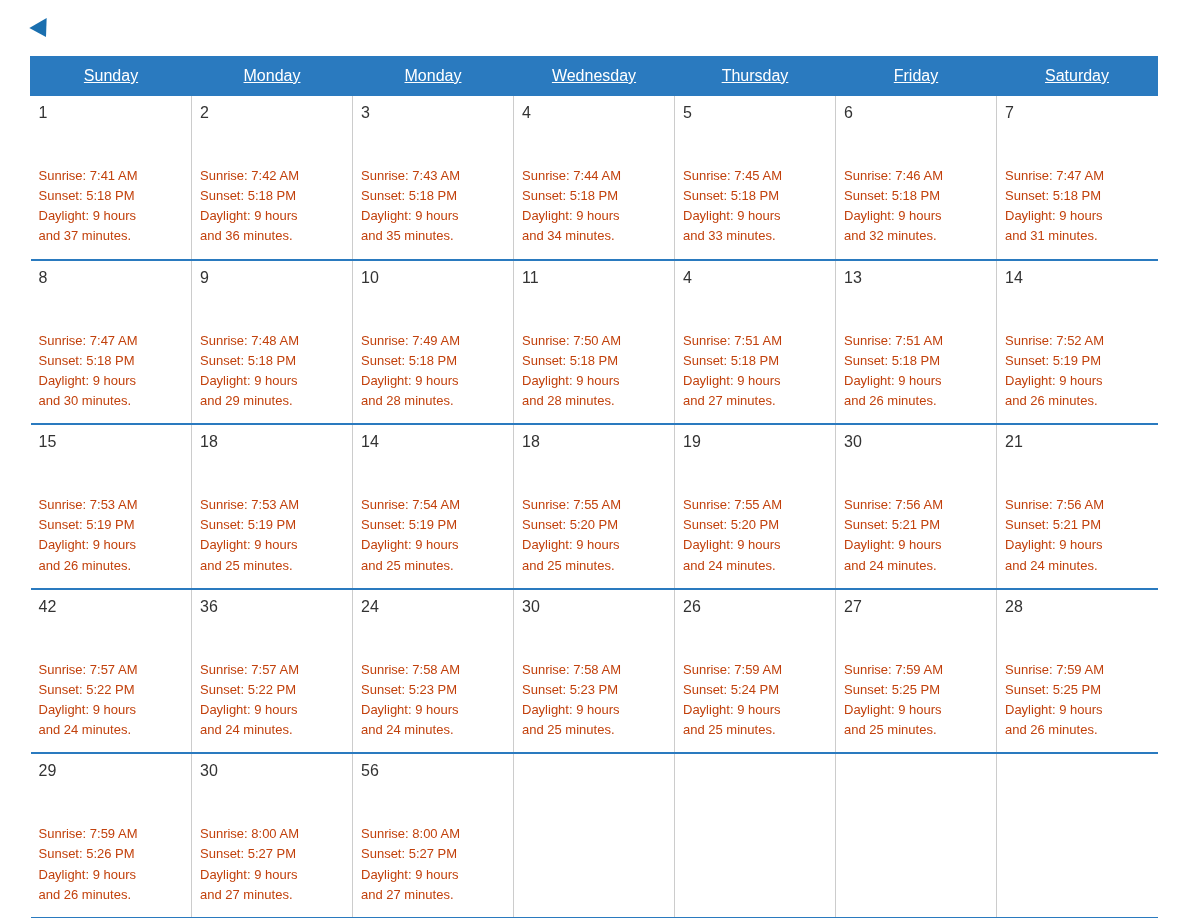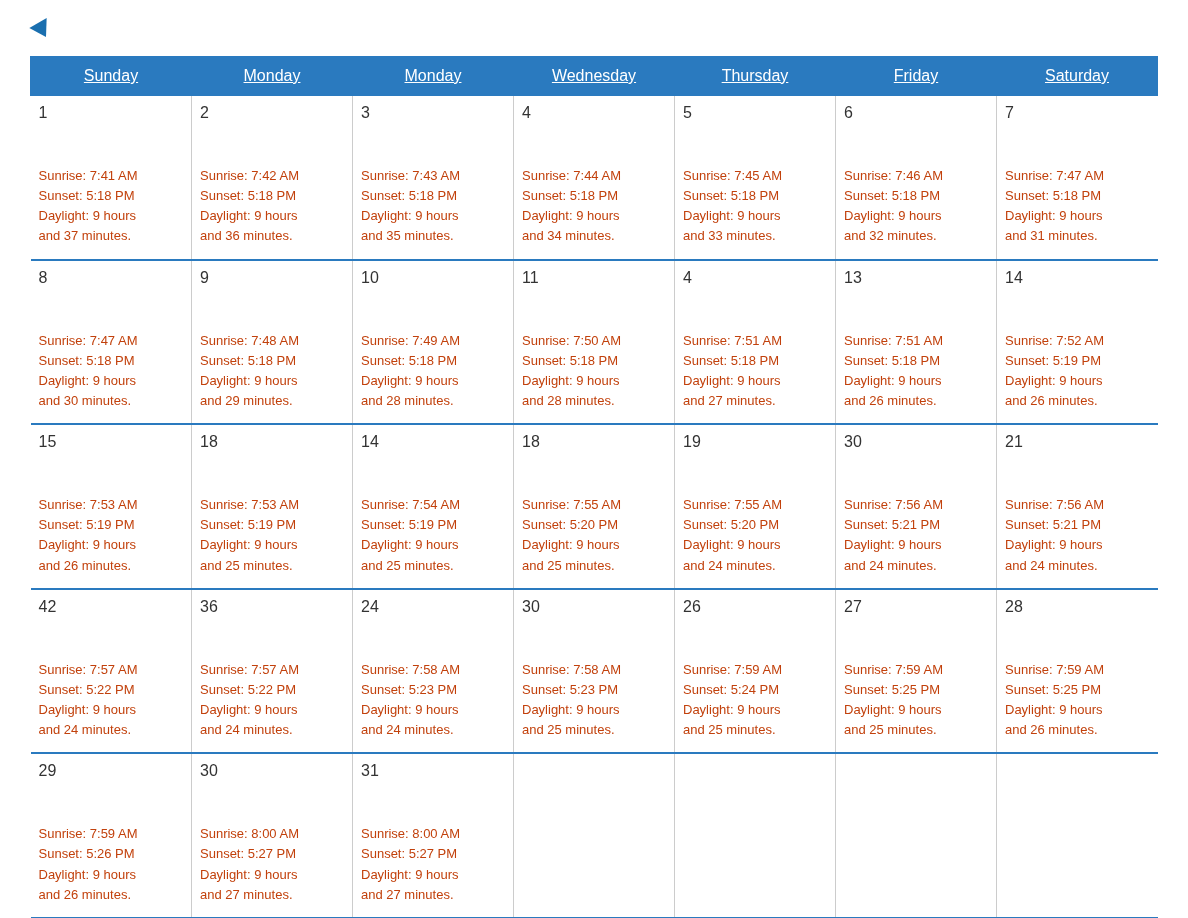--- a/index.html
+++ b/index.html
@@ -257,21 +257,21 @@
       <tr>
         <td>
           <span class="day-number">29</span>
       <div class="day-info">Sunrise: 7:59 AM<br>Sunset: 5:26 PM<br>Daylight: 9 hours<br>and 26 minutes.</div>
         </td>
         <td>
           <span class="day-number">30</span>
       <div class="day-info">Sunrise: 8:00 AM<br>Sunset: 5:27 PM<br>Daylight: 9 hours<br>and 27 minutes.</div>
         </td>
         <td>
-          <span class="day-number">31</span>
+          <span class="day-number">56</span>
       <div class="day-info">Sunrise: 8:00 AM<br>Sunset: 5:27 PM<br>Daylight: 9 hours<br>and 27 minutes.</div>
         </td>
         <td class="empty-cell"></td>
         <td class="empty-cell"></td>
         <td class="empty-cell"></td>
         <td class="empty-cell"></td>
       </tr>
     </tbody>
 </table>
 

